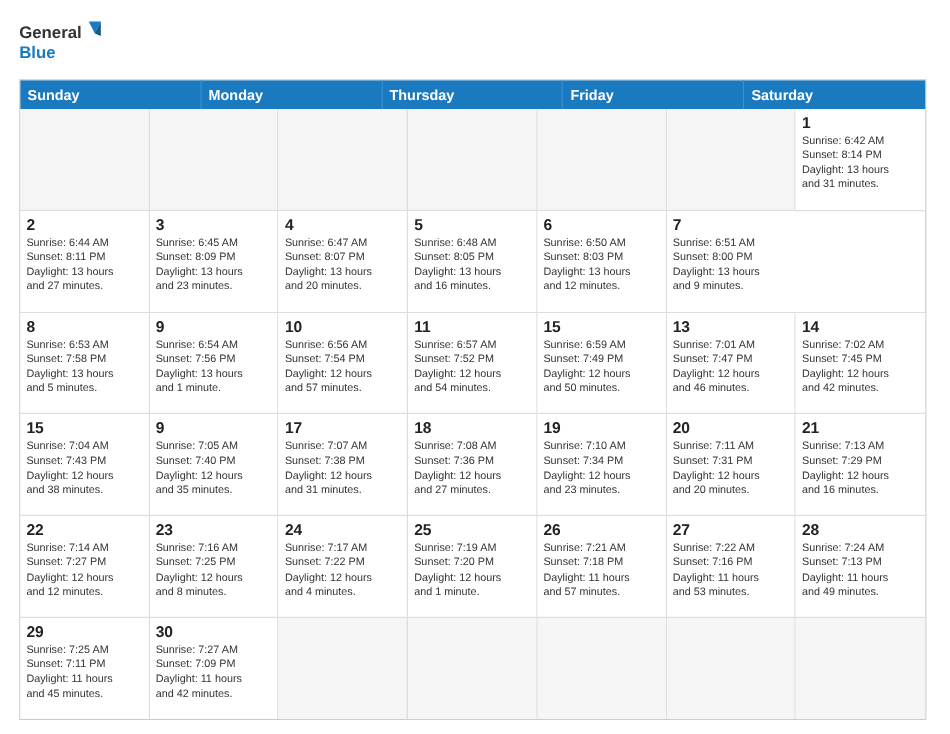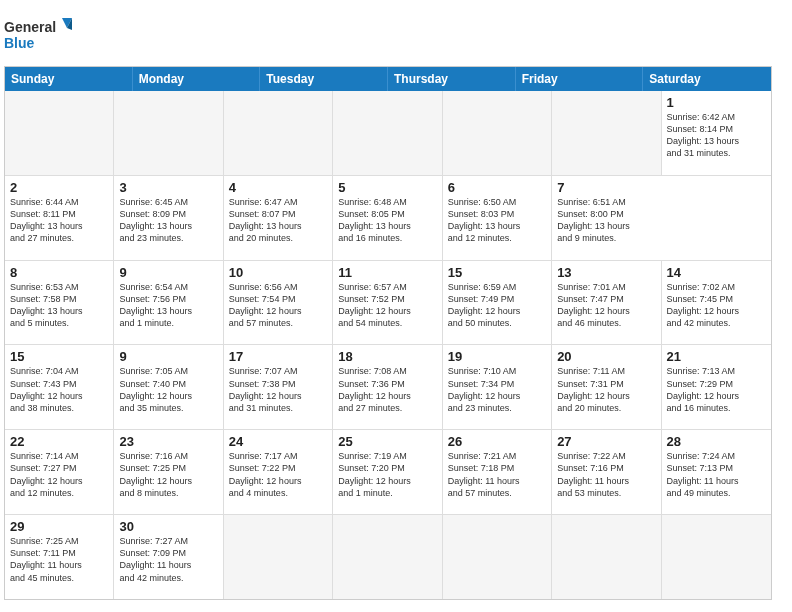--- a/index.html
+++ b/index.html
@@ -6,21 +6,21 @@
     body {
       font-family: Arial, sans-serif;
       background: #fff;
       width: 792px;
       height: 612px;
       overflow: hidden;
     }
     .page {
       width: 792px;
       height: 612px;
-      padding: 16px 20px 12px 4px;
+      padding: 16px 20px 12px 16px;
       display: flex;
       flex-direction: column;
     }
     .header {
       display: flex;
       justify-content: space-between;
       align-items: flex-start;
       margin-bottom: 10px;
     }
     .logo {
@@ -42,21 +42,21 @@
       color: #444;
     }
     .calendar {
       flex: 1;
       display: flex;
       flex-direction: column;
       border: 1px solid #ccc;
     }
     .cal-header {
       display: grid;
-      grid-template-columns: repeat(6, 1fr);
+      grid-template-columns: repeat(5, 1fr);
       background: #1a7abf;
     }
     .cal-header-cell {
       color: #fff;
       font-size: 12px;
       font-weight: bold;
       padding: 5px 6px;
       text-align: left;
       border-right: 1px solid #3a8fcf;
     }
@@ -113,21 +113,20 @@
     <div class="title-block">
       <div class="month-title"></div>
       <div class="location"></div>
     </div>
   </div>
 
   <div class="calendar">
     <div class="cal-header">
     <div class="cal-header-cell">Sunday</div>
         <div class="cal-header-cell">Monday</div>
-        <div class="cal-header-cell">Tuesday</div>
         <div class="cal-header-cell">Thursday</div>
         <div class="cal-header-cell">Friday</div>
         <div class="cal-header-cell">Saturday</div>
       </div>
     <div class="cal-body">
     <div class="cal-row">
           <div class="cal-cell empty"></div>
           <div class="cal-cell empty"></div>
           <div class="cal-cell empty"></div>
           <div class="cal-cell empty"></div>

